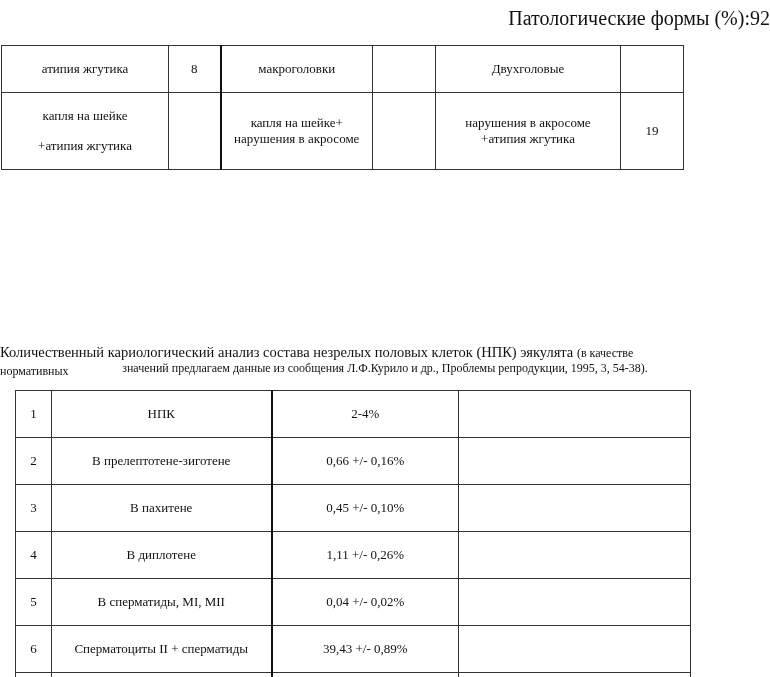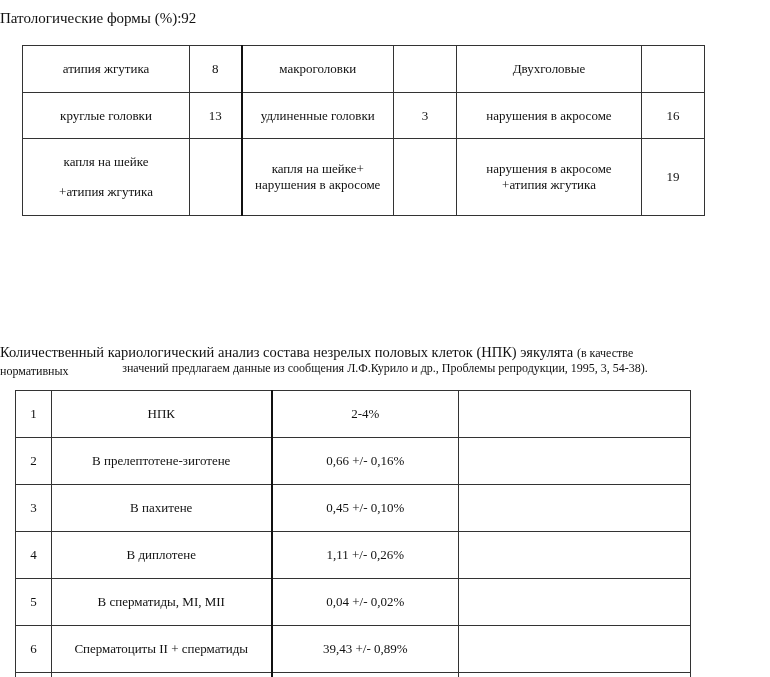--- a/index.html
+++ b/index.html
@@ -13,40 +13,40 @@
       overflow: hidden;
       position: relative;
       font-family: "Liberation Serif", "DejaVu Serif", serif;
       color: #111111;
     }
     .title1 {
       position: absolute;
       left: 0;
       top: 8px;
       width: 770px;
-      text-align: left;
-      font-size: 15px;
+      text-align: right;
+      font-size: 20px;
       line-height: 20px;
     }
     table {
       border-collapse: collapse;
       position: absolute;
       table-layout: fixed;
     }
     td {
       border: 1.5px solid #333333;
       text-align: center;
       vertical-align: middle;
       font-size: 13px;
       line-height: 16px;
       padding: 0 2px;
     }
     
     #t1 {
-      left: 22px;
+      left: 1px;
       top: 45px;
       width: 682px;
     }
     #t1 col.c1 { width: 167px; }
     #t1 col.c2 { width: 52px; }
     #t1 col.c3 { width: 152px; }
     #t1 col.c4 { width: 63px; }
     #t1 col.c5 { width: 185px; }
     #t1 col.c6 { width: 63px; }
     #t1 tr.r1 { height: 47px; }
@@ -107,28 +107,20 @@
       <col class="c6">
   </colgroup>
   <tbody>
     <tr class="r1">
       <td>атипия жгутика</td>
       <td>8</td>
       <td class="thick-left">макроголовки</td>
       <td></td>
       <td>Двухголовые</td>
       <td></td>
-    </tr>
-    <tr class="r3">
-      <td>круглые головки</td>
-      <td>13</td>
-      <td class="thick-left">удлиненные головки</td>
-      <td>3</td>
-      <td>нарушения в акросоме</td>
-      <td>16</td>
     </tr>
     <tr class="r5">
       <td>
         <span class="stack-line">капля на шейке</span>
         <span class="stack-gap"></span>
         <span class="stack-line">+атипия жгутика</span>
       </td>
       <td></td>
       <td class="thick-left">
         <span class="stack-line">капля на шейке+</span>

